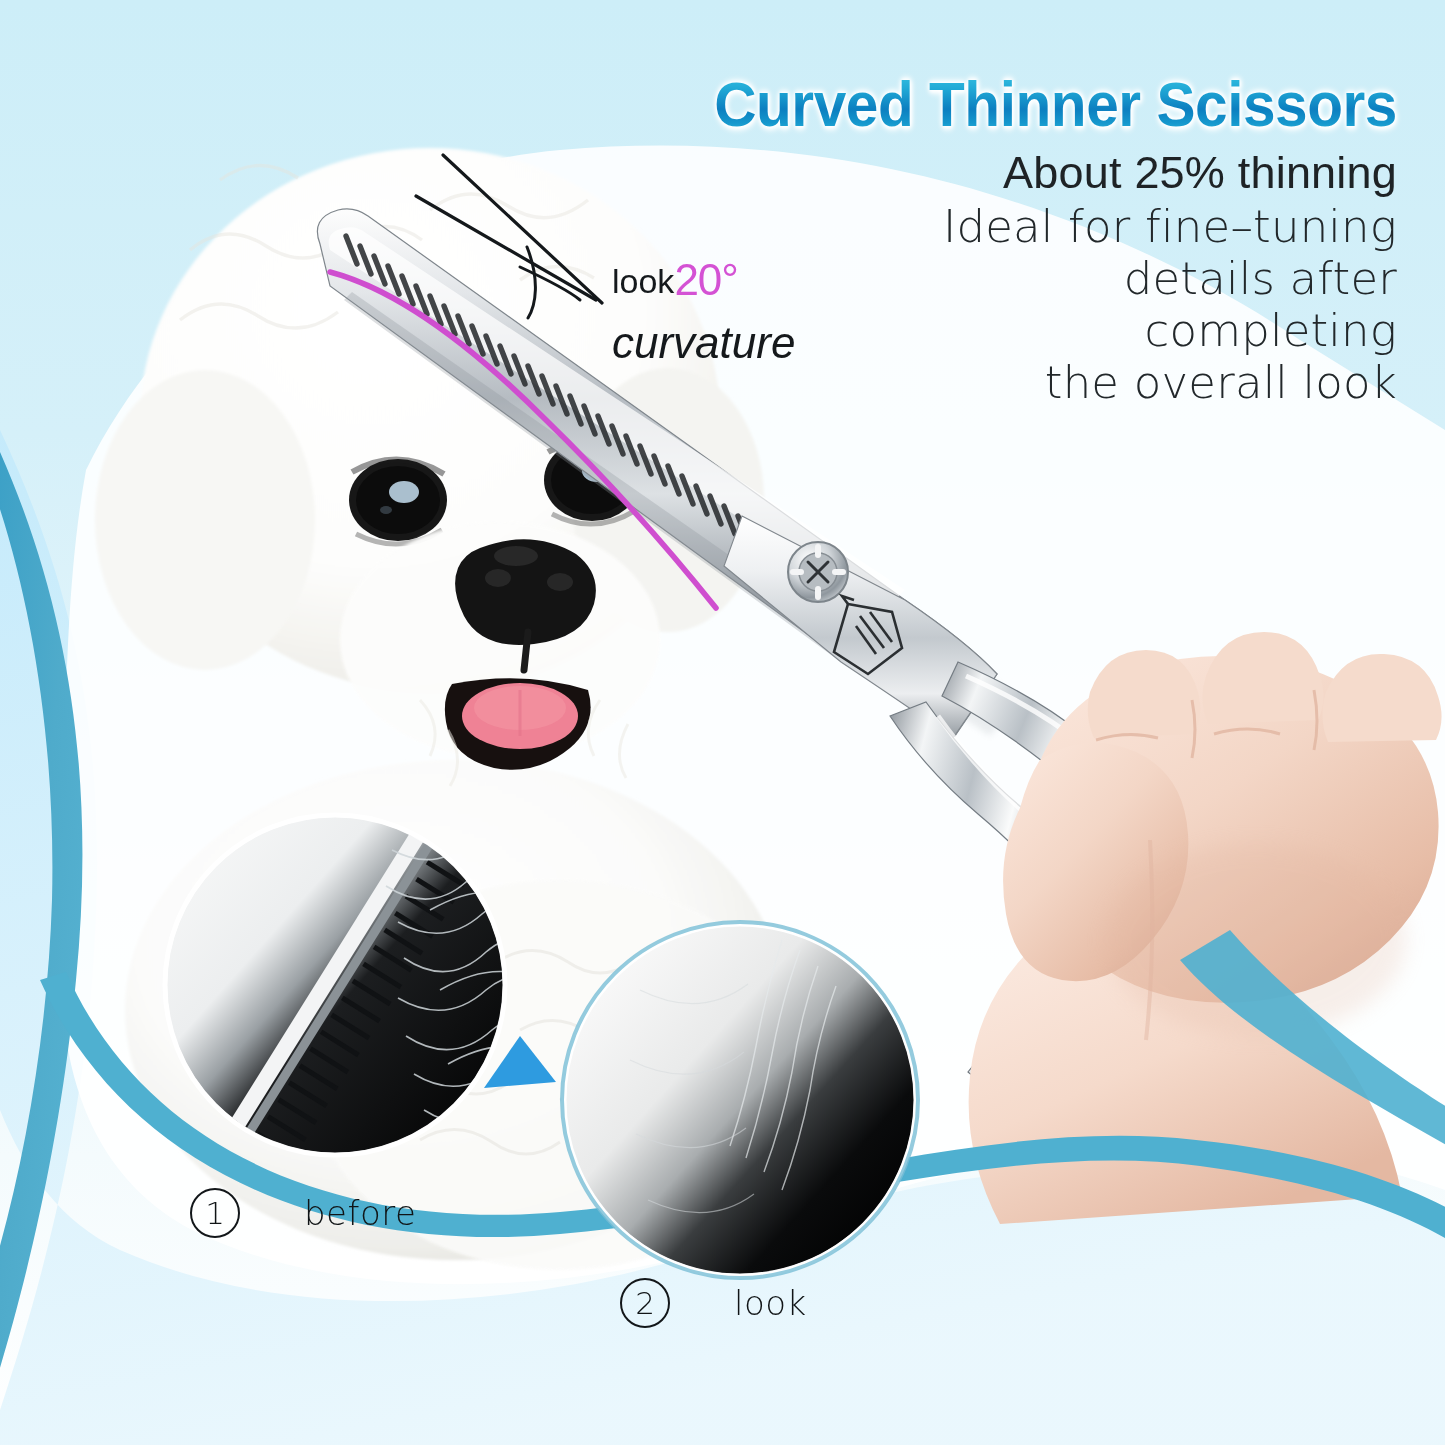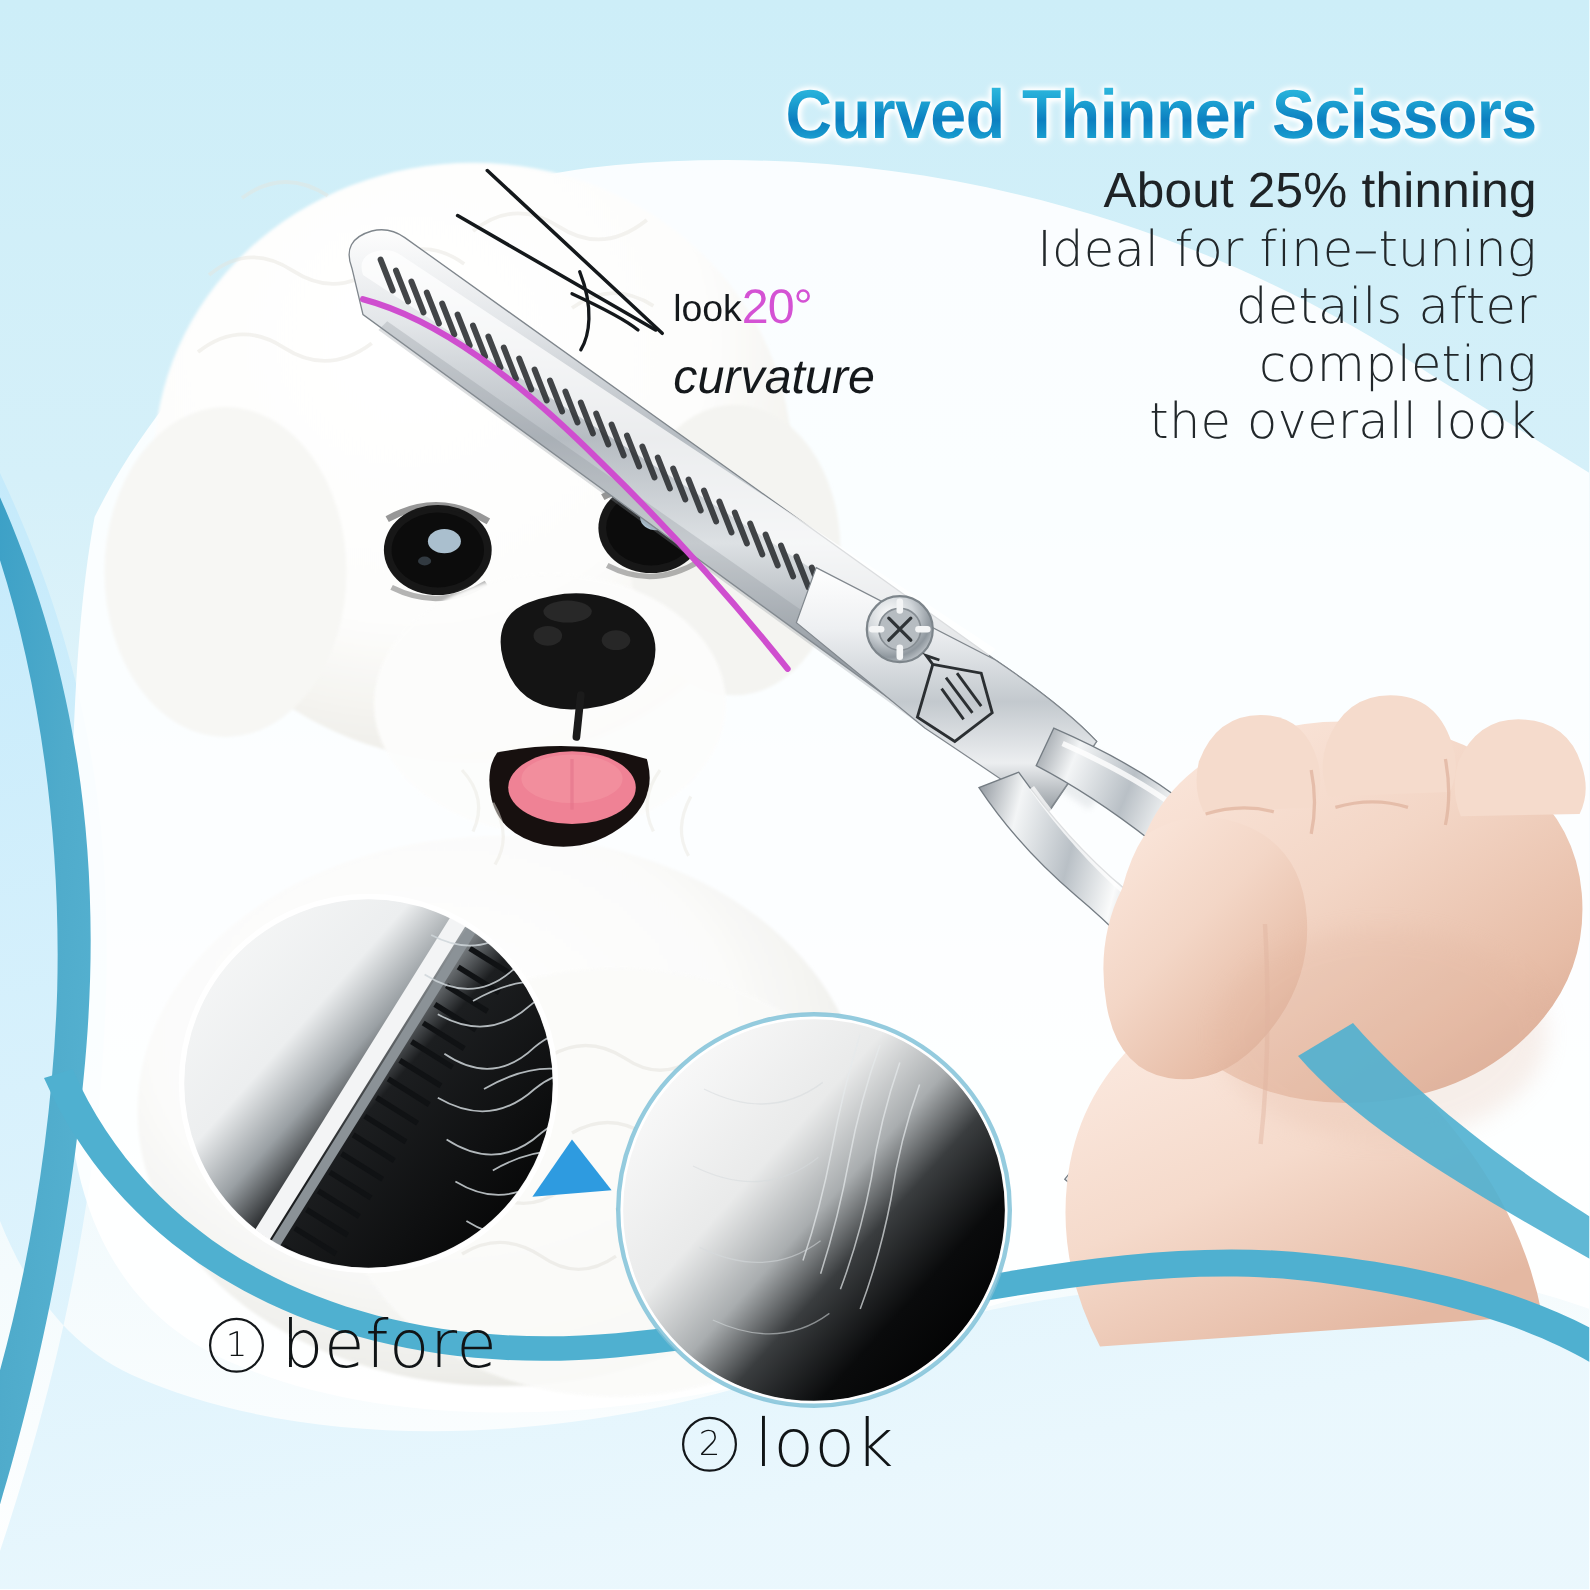--- a/index.html
+++ b/index.html
@@ -66,22 +66,22 @@
   .caption{
     position:absolute;z-index:46;display:flex;align-items:center;gap:16px;
     color:#101416;
   }
   .cap-num{
     width:46px;height:46px;border:2.5px solid #13171a;border-radius:50%;
     display:flex;align-items:center;justify-content:center;
     font-size:31px;font-weight:300;line-height:1;
     font-family:"DejaVu Sans","Liberation Sans",sans-serif;
   }
-  .cap-text{font-size:60px;font-weight:300;letter-spacing:0.5px;
-    font-family:"DejaVu Sans","Liberation Sans",sans-serif;}
+  .cap-text{font-size:34px;font-weight:300;letter-spacing:0.5px;
+    font-family:"DejaVu Sans","Liberation Sans",sans-serif;margin-left:48px;}
   #caption-before{left:190px;top:1188px;}
   #caption-after{left:620px;top:1278px;}
 </style>
 </head>
 <body>
 
 <div id="stage">
 
   <svg class="layer" viewBox="0 0 1445 1445" aria-hidden="true">
     <defs>

